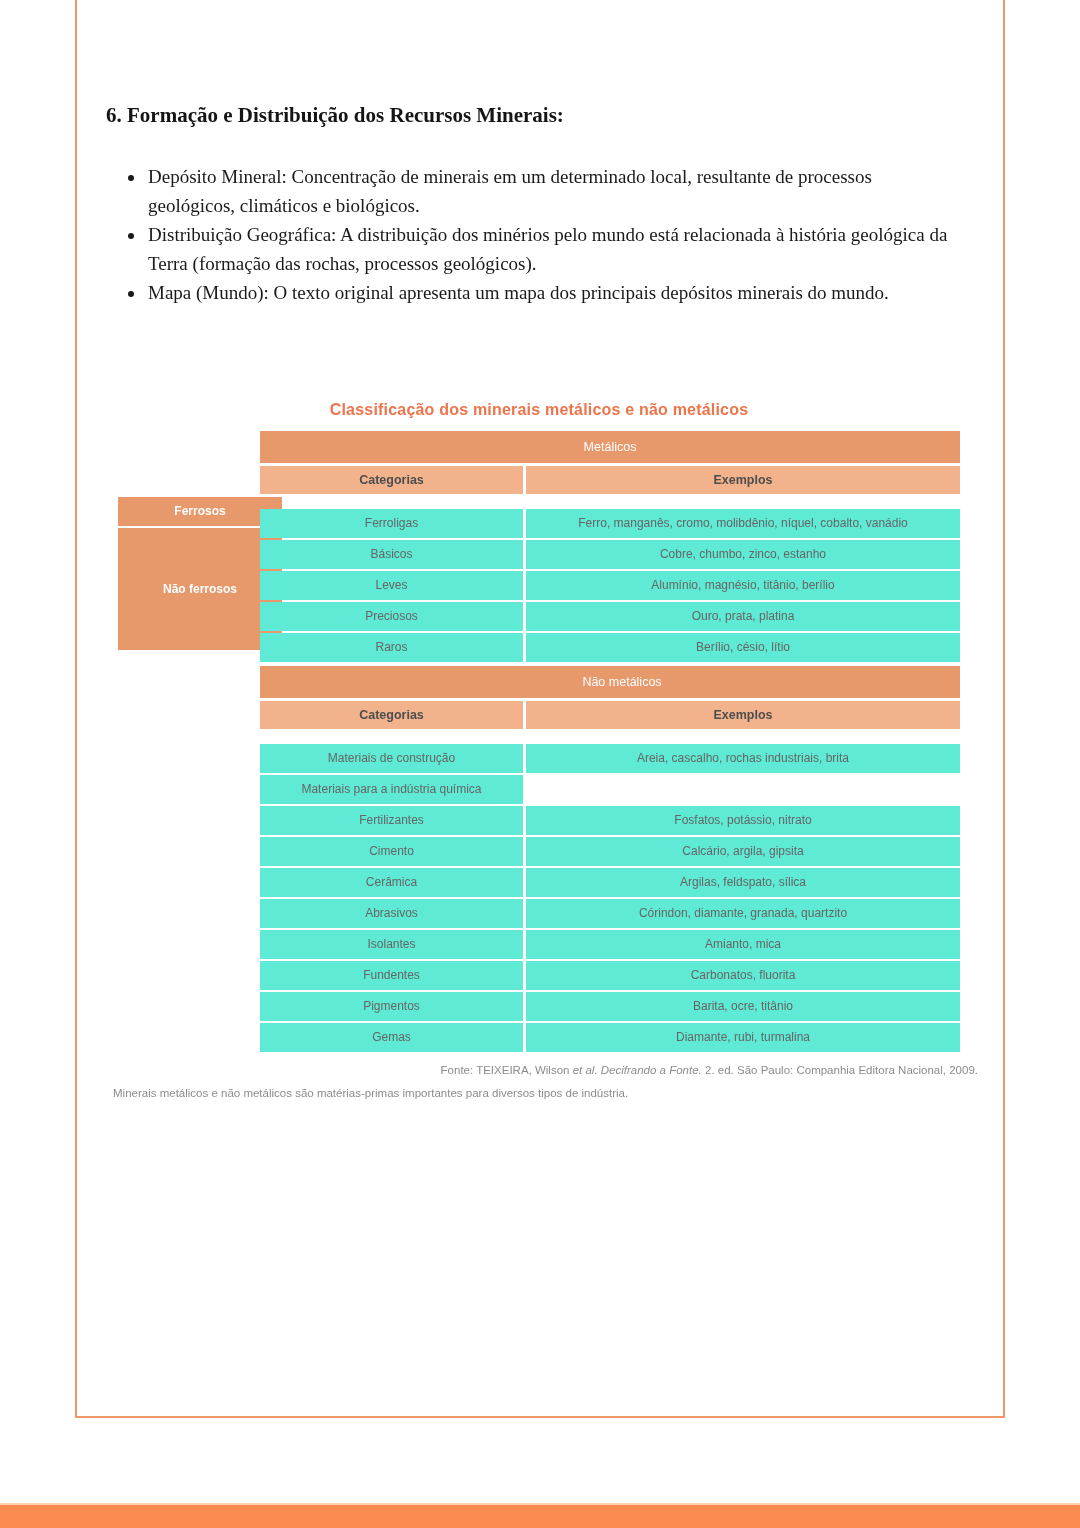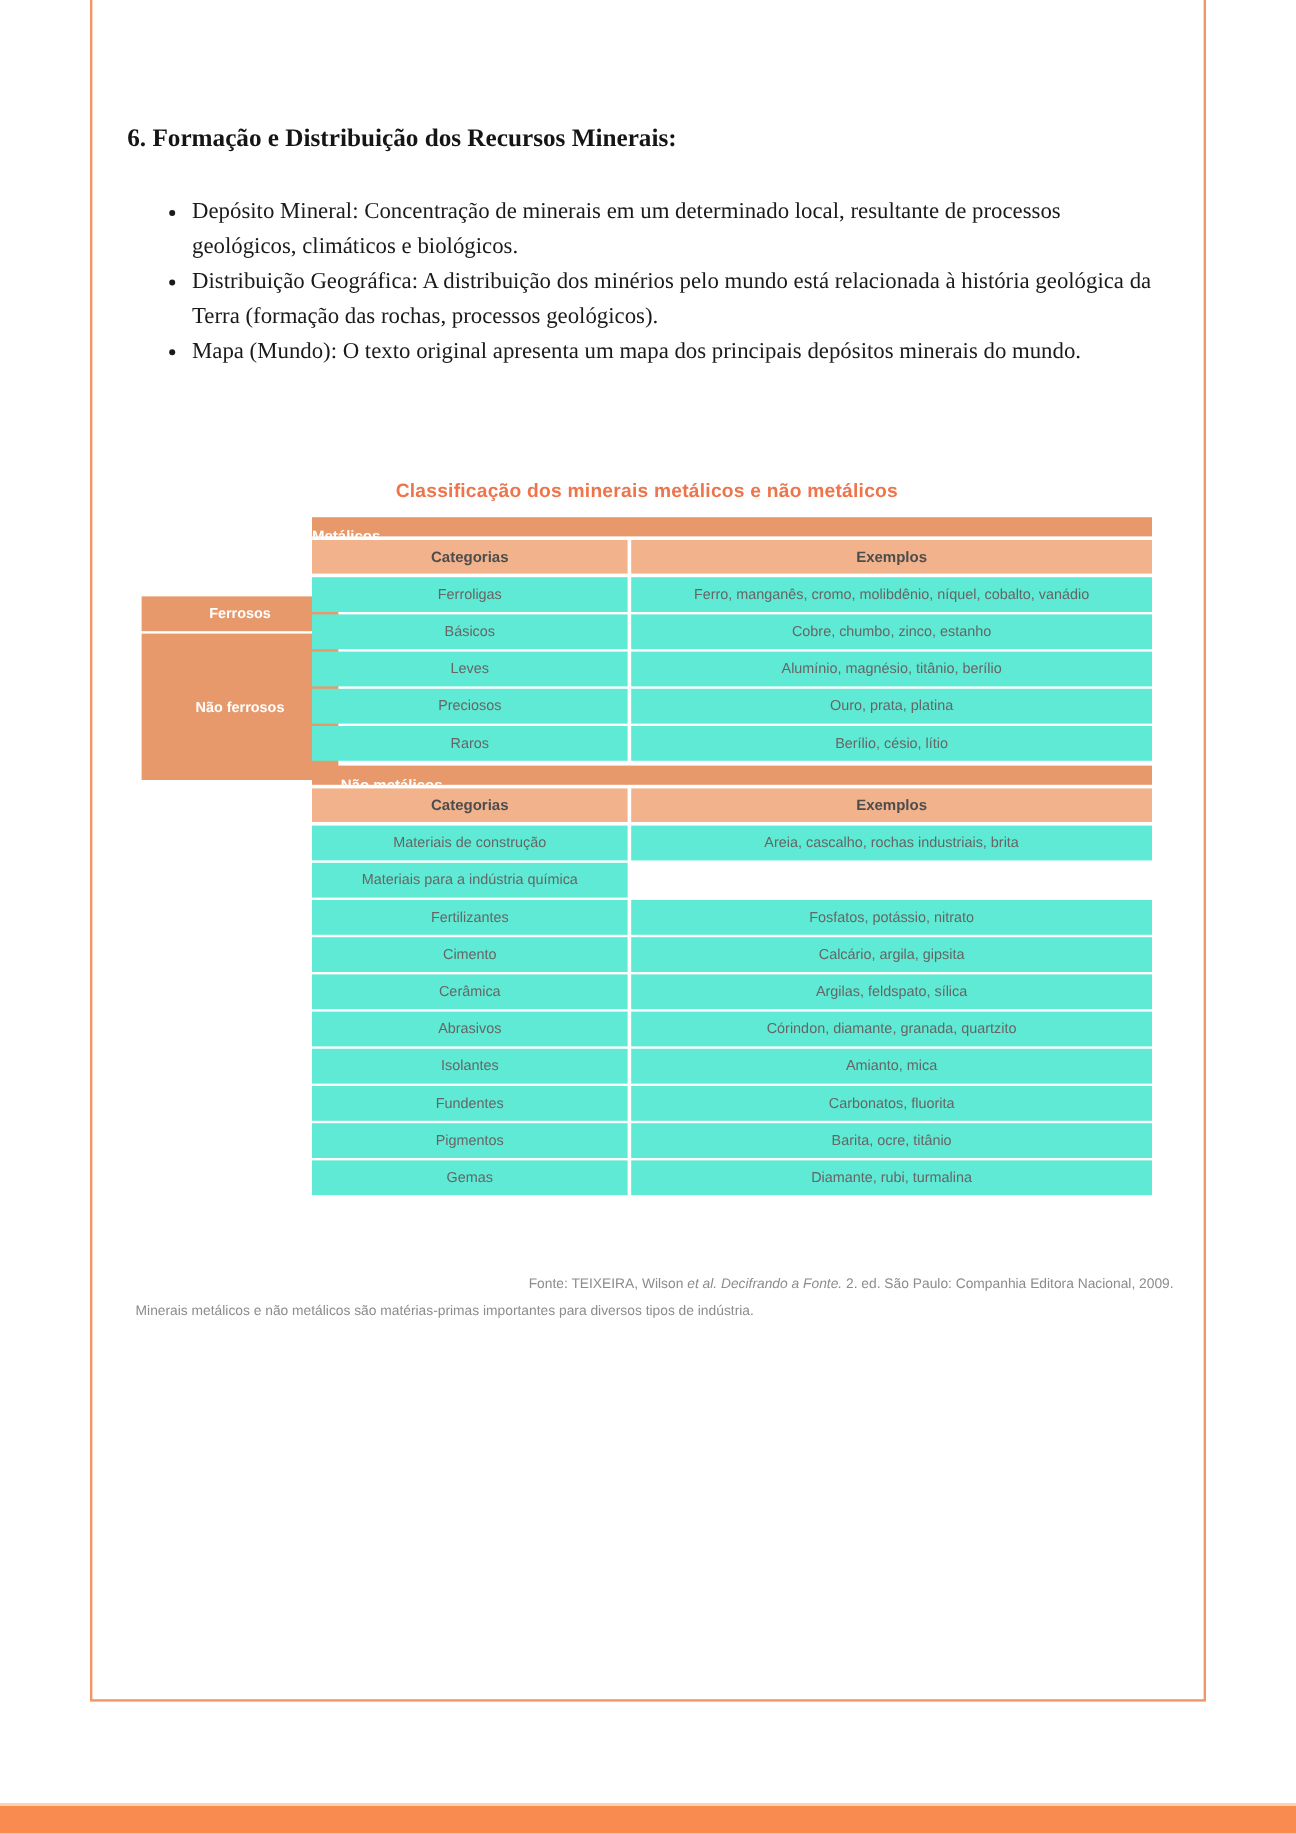--- a/index.html
+++ b/index.html
@@ -9,37 +9,37 @@
   }
   .frame{
     position:absolute;left:75px;top:-12px;width:930px;height:1430px;
     border:2px solid #EF9768;box-sizing:border-box;background:#ffffff;
   }
   .heading{
     position:absolute;left:106px;top:103px;margin:0;
     font-family:"Liberation Serif",serif;font-weight:bold;font-size:21px;color:#151515;
   }
   .bullets{
-    position:absolute;left:136px;top:162px;width:812px;margin:0;
+    position:absolute;left:124px;top:162px;width:812px;margin:0;
     padding:0 0 0 22px;list-style:disc;
     font-family:"Liberation Serif",serif;font-size:19px;line-height:29px;color:#1a1a1a;
   }
   .bullets li{margin:0;padding:0 0 0 2px;}
   .fig-title{
     position:absolute;left:118px;top:401px;width:842px;text-align:center;
     font-weight:bold;font-size:16px;color:#ED744B;letter-spacing:.2px;
   }
   .main-table{position:absolute;left:260px;top:431px;width:700px;}
   .band{
-    height:16px;line-height:32px;background:#E8996B;color:#ffffff;
-    font-weight:bold;font-size:12.5px;margin-bottom:3px;
+    height:32px;line-height:32px;background:#E8996B;color:#ffffff;
+    font-weight:normal;font-size:12.5px;text-align:center;margin-bottom:3px;
   }
   .band:not(:first-child){margin-top:4px;padding-left:24px;}
   .trow{display:grid;grid-template-columns:263px 1fr;column-gap:3px;margin-bottom:2px;}
-  .trow.thead{margin-bottom:3px;}
+  .trow.thead{margin-bottom:15px;}
   .cell{
     height:29px;line-height:29px;background:#5eead4;text-align:center;
     font-size:12px;color:#666666;white-space:nowrap;overflow:hidden;
   }
   .thead .cell{
     height:28px;line-height:28px;background:#F2B38C;color:#4d4d4d;
     font-weight:bold;font-size:12.5px;
   }
   .side-box{
     position:absolute;left:118px;width:164px;background:#E8996B;color:#ffffff;

